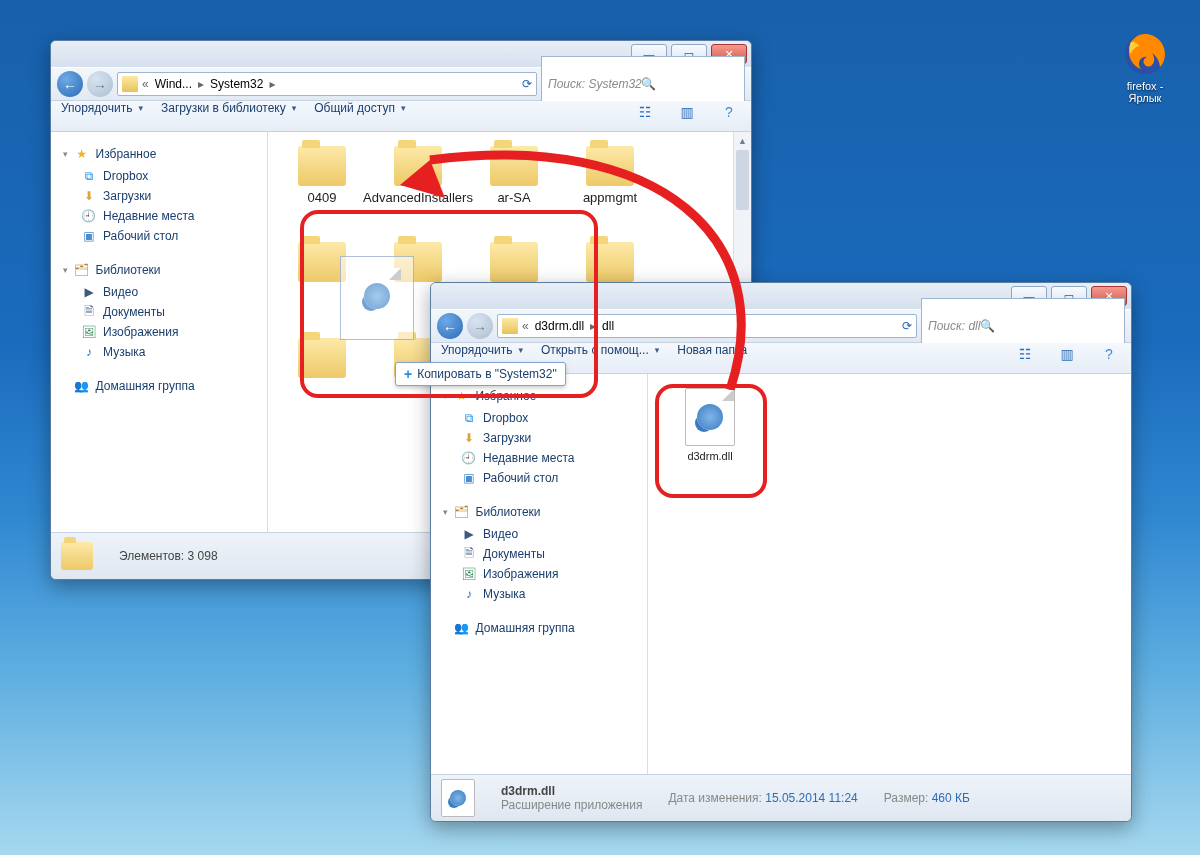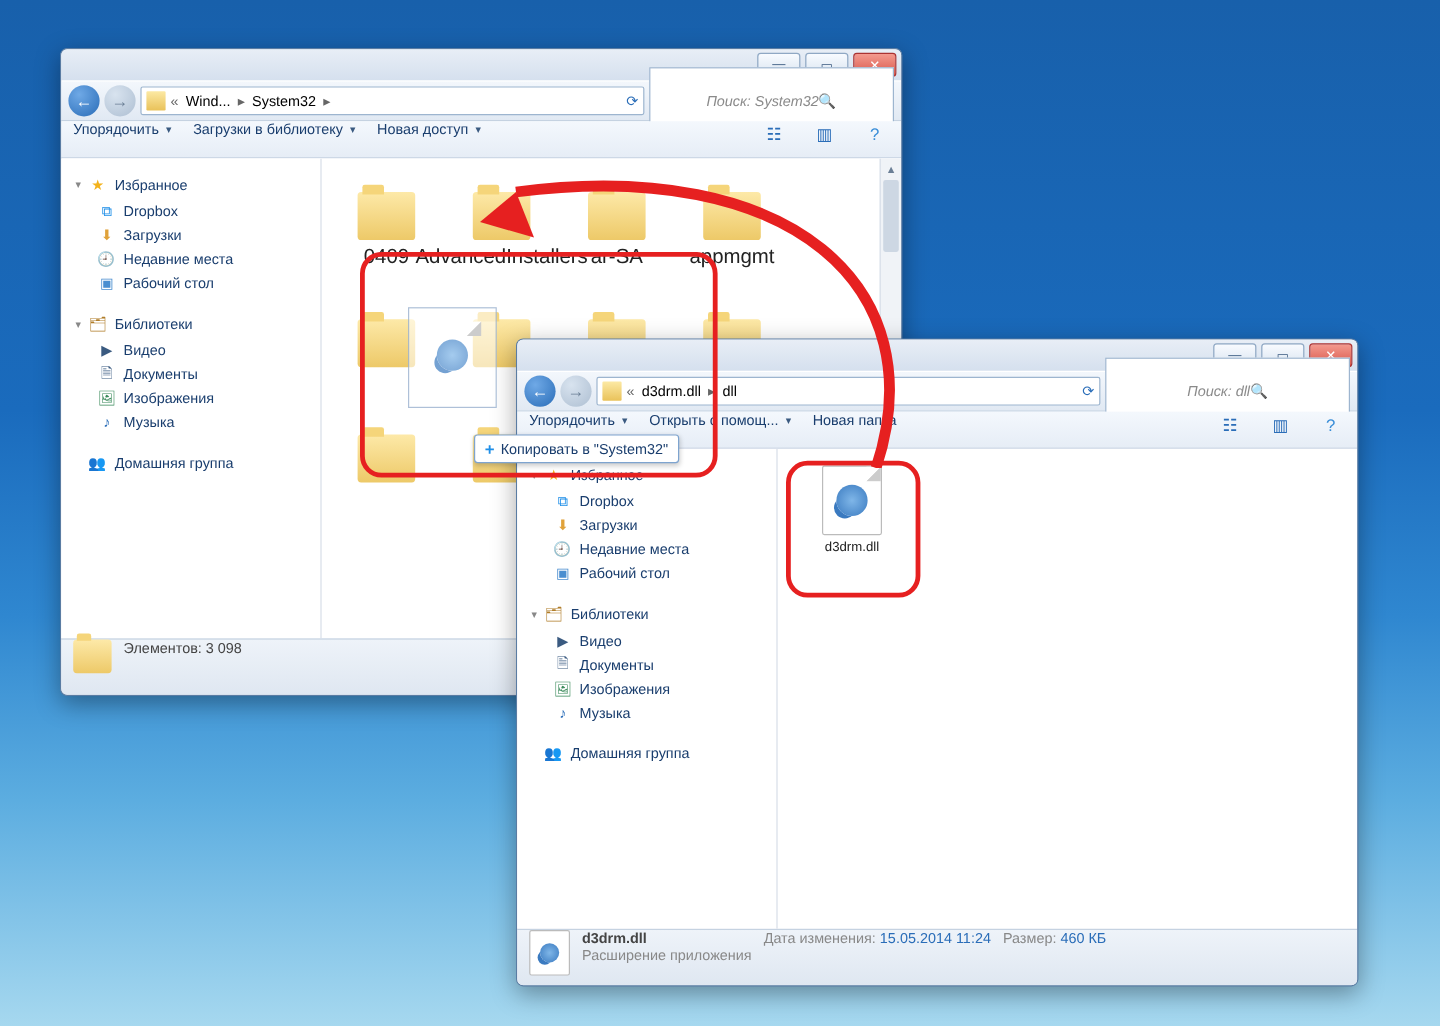--- a/index.html
+++ b/index.html
@@ -14,21 +14,21 @@
 .tbtn{width:34px;height:18px;border:1px solid #8fa8c4;border-radius:3px;background:linear-gradient(#f8fbff,#d9e4f0);display:flex;align-items:center;justify-content:center;font-size:11px;color:#3a5a80;cursor:default}
 .tbtn.close{background:linear-gradient(#f39a8f,#d9574a);color:#fff;border-color:#a33}
 .navbar{height:32px;background:linear-gradient(#f3f7fc,#e1e9f3);display:flex;align-items:center;padding:0 6px;gap:4px;border-top:1px solid #fff;border-bottom:1px solid #c5d2e1}
 .navbtn{width:26px;height:26px;border-radius:50%;background:radial-gradient(circle at 35% 30%,#6fa9e6,#2a6db8);display:flex;align-items:center;justify-content:center;color:#fff;font-size:14px}
 .navbtn.fwd{background:radial-gradient(circle at 35% 30%,#d8e3ef,#aebfd2);color:#6b7f96}
 .addr{flex:1;height:22px;border:1px solid #9db5cf;background:#fff;border-radius:2px;display:flex;align-items:center;padding:0 4px;gap:4px;font-size:12px;overflow:hidden;white-space:nowrap}
 .addr .fico{width:16px;height:16px;background:linear-gradient(#fce9a4,#e9c25a);border-radius:1px}
 .addr .crumb{padding:0 2px}
 .addr .sep{color:#666}
 .addr .ref{margin-left:auto;color:#2a6db8}
-.search{width:190px;height:22px;border:1px solid #9db5cf;background:#fff;border-radius:0;display:flex;align-items:center;padding:16px 6px;color:#8a8a8a;font-style:italic;justify-content:center}
+.search{width:190px;height:22px;border:1px solid #9db5cf;background:#fff;border-radius:0;display:flex;align-items:center;padding:16px 6px;color:#8a8a8a;font-style:italic;justify-content:flex-start}
 .search .mag{color:#2a6db8;font-style:normal}
 .toolbar{height:30px;background:linear-gradient(#f4f8fd,#e6edf6);display:flex;align-items:flex-start;padding:0 10px;gap:18px;border-bottom:1px solid #c5d2e1;font-size:12px;color:#1a3e6e}
 .toolbar .titem{display:flex;align-items:center;gap:4px;white-space:nowrap}
 .toolbar .dd::after{content:"▾";font-size:9px;margin-left:2px;color:#3a5a80}
 .toolbar .spacer{flex:1}
 .toolbar .ticon{width:22px;height:20px;border:1px solid transparent;display:flex;align-items:center;justify-content:center;color:#2a6db8;font-size:14px}
 .body{flex:1;display:flex;background:#fff;overflow:hidden}
 .sidebar{width:200px;border-right:1px solid #d7dee8;padding:8px 4px 8px 12px;overflow:hidden;background:#fff}
 .side-h{display:flex;align-items:center;gap:6px;font-size:12px;color:#1a3e6e;margin:6px 0 4px}
 .side-h .tri{font-size:9px;color:#888}
@@ -40,28 +40,28 @@
 .ic-clock{color:#7a5c3a}
 .ic-desk{color:#4a8ed0}
 .ic-lib{color:#b07d2a}
 .ic-vid{color:#3a5a80}
 .ic-doc{color:#3a5a80}
 .ic-img{color:#3a8a5a}
 .ic-mus{color:#2a6db8}
 .ic-home{color:#3a8a5a}
 .content{flex:1;position:relative;overflow:hidden}
 .grid{display:flex;flex-wrap:wrap;padding:10px 6px;gap:0}
-.folder{width:96px;height:92px;display:flex;flex-direction:column;align-items:center;justify-content:center;text-align:center;font-size:17px;color:#222;padding-top:4px}
+.folder{width:96px;height:92px;display:flex;flex-direction:column;align-items:center;justify-content:flex-start;text-align:center;font-size:13px;color:#222;padding-top:4px}
 .folder .ficon{width:48px;height:40px;background:linear-gradient(#fde9a8,#edc968);border-radius:3px;position:relative;margin-bottom:4px}
 .folder .ficon::before{content:"";position:absolute;top:-6px;left:4px;width:18px;height:8px;background:#f5d57a;border-radius:2px 2px 0 0}
 .file-item{width:96px;display:flex;flex-direction:column;align-items:center;text-align:center;font-size:11px;color:#222}
 .dllicon{width:48px;height:56px;background:#fff;border:1px solid #bbb;border-radius:2px;position:relative;display:flex;align-items:center;justify-content:center;margin-bottom:4px}
 .dllicon::before{content:"";position:absolute;top:0;right:0;width:12px;height:12px;background:linear-gradient(135deg,#fff 48%,#ccc 52%);}
 .gear{width:26px;height:26px;border-radius:50%;background:radial-gradient(circle,#7fb6e8,#3a7ac0);box-shadow:-6px 6px 0 -4px #3a7ac0}
-.statusbar{height:46px;background:linear-gradient(#eef3f9,#dfe7f1);border-top:1px solid #c5d2e1;display:flex;align-items:flex-start;padding:0 10px;gap:10px;font-size:12px;color:#444}
+.statusbar{height:46px;background:linear-gradient(#eef3f9,#dfe7f1);border-top:1px solid #c5d2e1;display:flex;align-items:center;padding:0 10px;gap:26px;font-size:12px;color:#444}
 .statusbar .sfolder{width:32px;height:28px;background:linear-gradient(#fde9a8,#edc968);border-radius:3px;position:relative}
 .statusbar .sfolder::before{content:"";position:absolute;top:-5px;left:3px;width:12px;height:6px;background:#f5d57a;border-radius:2px 2px 0 0}
 .statusbar .sdll{width:32px;height:36px;background:#fff;border:1px solid #bbb;border-radius:2px;display:flex;align-items:center;justify-content:center}
 .statusbar .sdll .gear{width:16px;height:16px;box-shadow:-4px 4px 0 -2px #3a7ac0}
 .status-cols{display:flex;gap:30px;align-items:center}
 .sc-k{color:#888}
 .sc-v{color:#2a6db8}
 .hl-red{position:absolute;border:4px solid #e62020;border-radius:18px;pointer-events:none}
 .hl1{left:300px;top:210px;width:290px;height:180px}
 .hl2{left:655px;top:384px;width:104px;height:106px}
@@ -74,20 +74,30 @@
 .scrollbar .thumb{position:absolute;left:2px;right:2px;top:18px;height:60px;background:#cdd7e3;border-radius:2px}
 .scrollbar .arr{position:absolute;left:0;right:0;height:17px;display:flex;align-items:center;justify-content:center;color:#6b7f96;font-size:9px}
 .scrollbar .arr.up{top:0}
 .scrollbar .arr.dn{bottom:0}
 </style>
 </head>
 <body>
 
 <div class="desktop">
 
+  <div class="desktop-icon">
+    <div class="fx">
+      <svg viewBox="0 0 48 48">
+          <circle cx="24" cy="24" r="20" fill="#2a4fa5"></circle>
+          <path d="M24 4c11 0 20 9 20 20 0 5-2 10-5 13-1-10-8-14-8-14 3 4 3 9 0 12-2 2-5 2-7 0-3-3-1-7 2-8-4-1-8 2-8 7 0 2 1 4 2 5-8-3-13-11-12-20C9 10 16 4 24 4z" fill="#ff8a00"></path>
+          <path d="M10 12c-2 4-2 9 0 12 1-4 4-7 8-8-2-3-5-5-8-4z" fill="#ffcf3a"></path>
+        </svg>
+    </div>
+    <span>firefox - Ярлык</span>
+  </div>
 
   <div class="window win1">
     <div class="titlebar">
       <div class="tbtn">―</div>
       <div class="tbtn">▭</div>
       <div class="tbtn close">✕</div>
     </div>
     <div class="navbar">
       <div class="navbtn">←</div>
       <div class="navbtn fwd">→</div>
@@ -101,21 +111,21 @@
         <span class="ref">⟳</span>
       </div>
       <div class="search">
         <span>Поиск: System32</span>
         <span class="mag">🔍</span>
       </div>
     </div>
     <div class="toolbar">
       <div class="titem dd">Упорядочить</div>
       <div class="titem dd">Загрузки в библиотеку</div>
-      <div class="titem dd">Новая доступ</div>
+      <div class="titem dd">Общий доступ</div>
       <div class="spacer"></div>
       <div class="ticon">☷</div>
       <div class="ticon">▥</div>
       <div class="ticon" style="color:#3a8ed8">?</div>
     </div>
     <div class="body">
       <div class="sidebar">
         <div class="side-h">
             <span class="tri">▾</span>
             <span class="ic ic-star">★</span>

